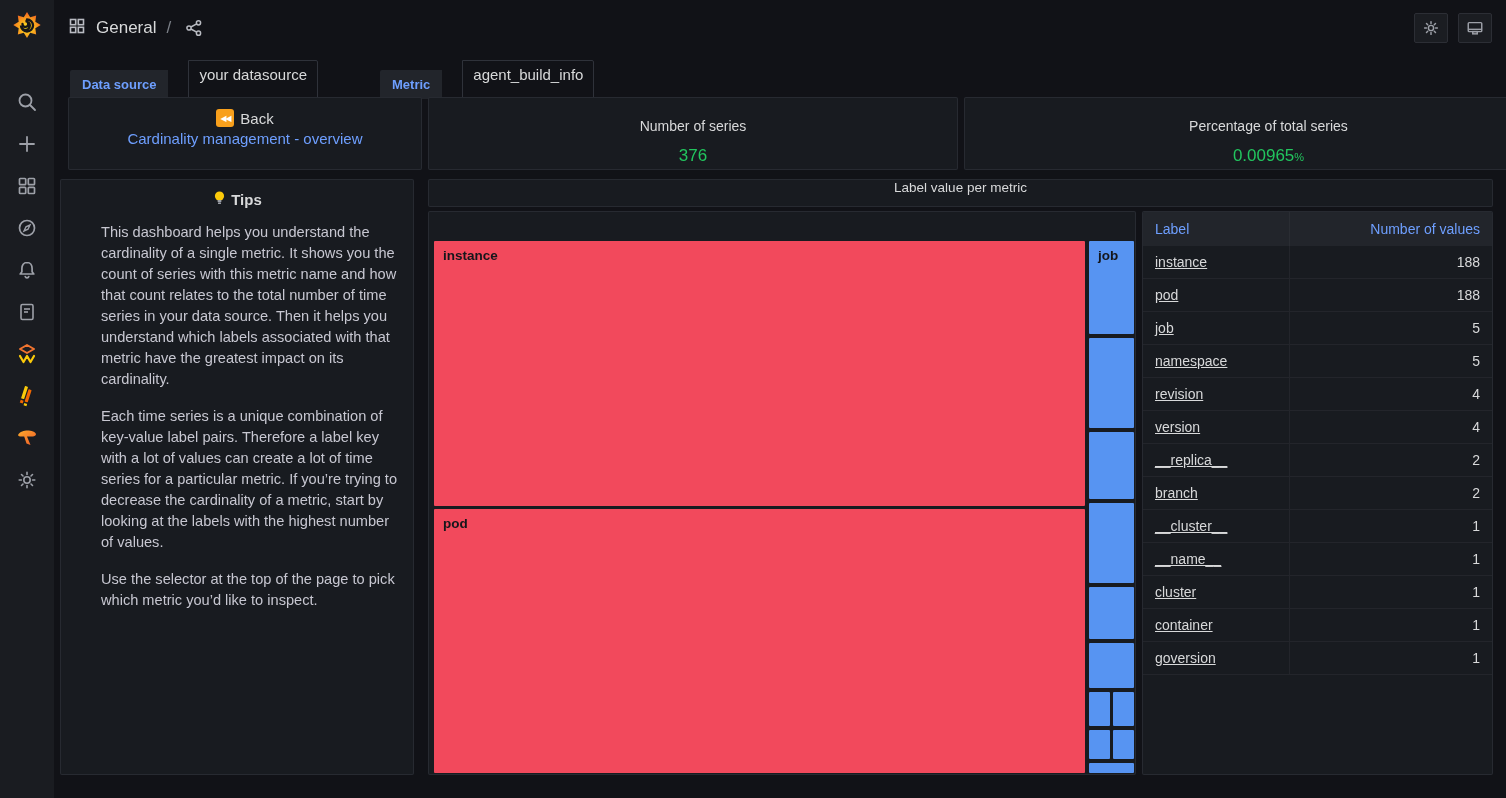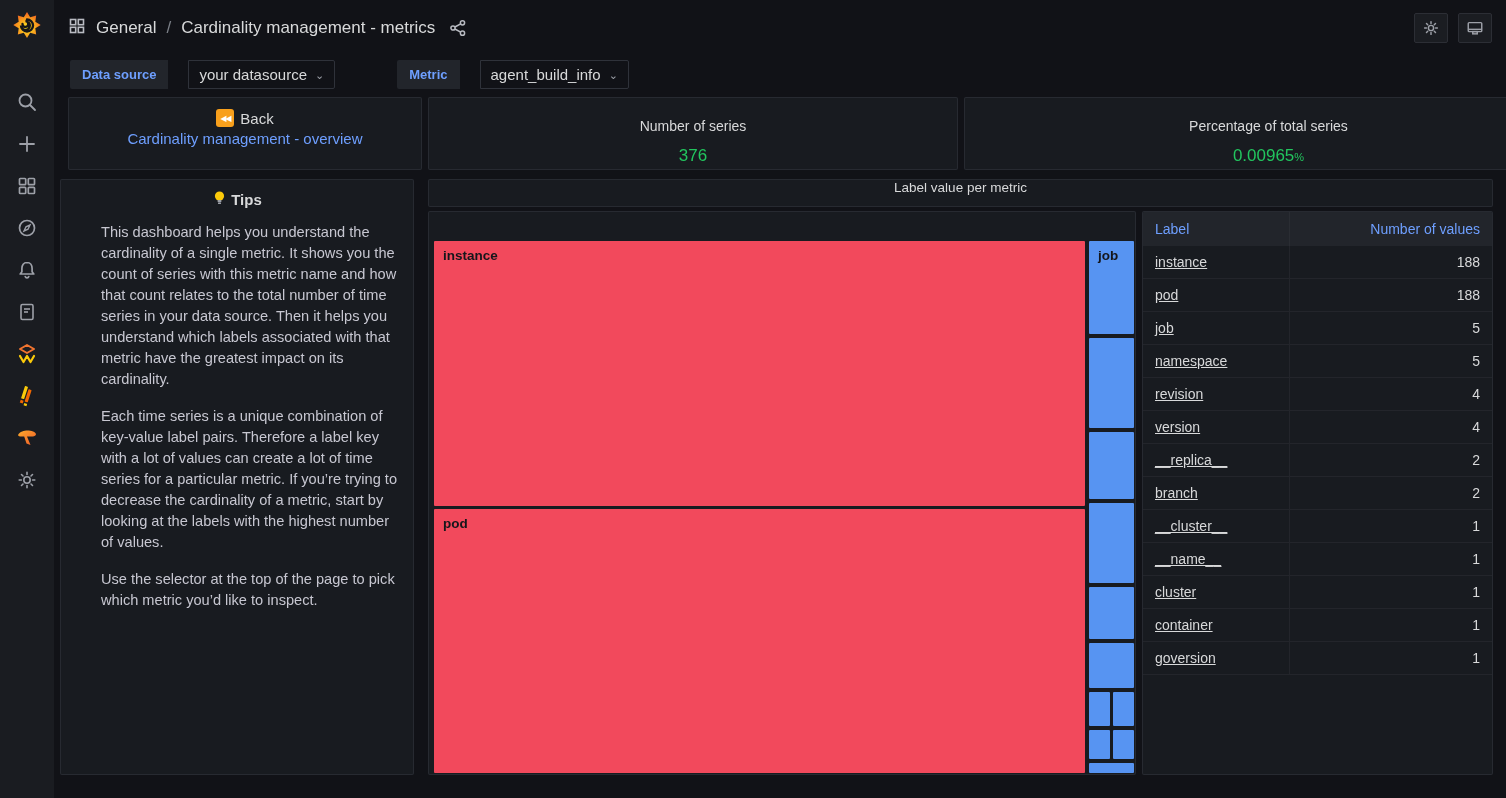--- a/index.html
+++ b/index.html
@@ -24,21 +24,21 @@
   .share-btn { margin-left:4px; cursor:pointer; display:flex; align-items:center; }
   .top-actions { margin-left:auto; display:flex; gap:10px; }
   .icon-btn { width:34px; height:30px; background:#1b1d22; border:1px solid #2c2e35; border-radius:2px;
               display:flex; align-items:center; justify-content:center; cursor:pointer; color:#9da0a8; }
 
   
   .varbar { position:absolute; left:70px; top:60px; display:flex; align-items:center;gap:20px; }
   .chip { background:#22252b; color:#6e9fff; font-size:13px; font-weight:600;
           padding:7px 12px; border-radius:2px 0 0 2px; cursor:default; }
   .select { background:#111217; border:1px solid #2f323a; color:#d8d9da; font-size:15px;
-            padding:5px 10px; border-radius:0 2px 2px 0; display:flex; align-items:center; gap:8px; cursor:pointer; }
+            padding:5px 10px; border-radius:0 2px 2px 0; display:flex; align-items:center; gap:8px; cursor:pointer;flex-direction:column; }
   .chev { color:#9da0a8; font-size:11px; line-height:1; transform:translateY(1px); }
   .vargap { width:22px; }
 
   
   .panel { position:absolute; background:#181b20; border:1px solid rgba(204,204,220,0.09); border-radius:2px; }
   .p-title { text-align:center; font-size:14px; font-weight:500; color:#d8d9da; }
 
   .back-panel  { left:68px;  top:97px;  width:354px; height:73px; padding-top:11px; }
   .back-title  { display:flex; align-items:center; justify-content:center; gap:6px; font-size:15px; color:#d8d9da; }
   .rewind-chip { width:18px; height:18px; background:#f8a01c; border-radius:3px; color:#fff;
@@ -176,21 +176,20 @@
       <span>
         <svg width="18" height="18" viewBox="0 0 18 18" fill="none" stroke="#b9bbc2" stroke-width="1.6">
           <rect x="2.5" y="2.5" width="5.2" height="5.2"></rect>
             <rect x="10.3" y="2.5" width="5.2" height="5.2"></rect>
           <rect x="2.5" y="10.3" width="5.2" height="5.2"></rect>
             <rect x="10.3" y="10.3" width="5.2" height="5.2"></rect>
         </svg>
       </span>
       <span class="crumb">General</span>
       <span class="sep">/</span>
-      <span class="crumb">Cardinality management - metrics</span>
       <span class="share-btn">
         <svg width="18" height="18" viewBox="0 0 18 18" fill="none" stroke="#b9bbc2" stroke-width="1.5">
           <circle cx="4" cy="9" r="2.1"></circle>
             <circle cx="13.5" cy="3.8" r="2.1"></circle>
             <circle cx="13.5" cy="14.2" r="2.1"></circle>
           <line x1="5.9" y1="8" x2="11.7" y2="4.8"></line>
             <line x1="5.9" y1="10" x2="11.7" y2="13.2"></line>
         </svg>
       </span>
     </div>

